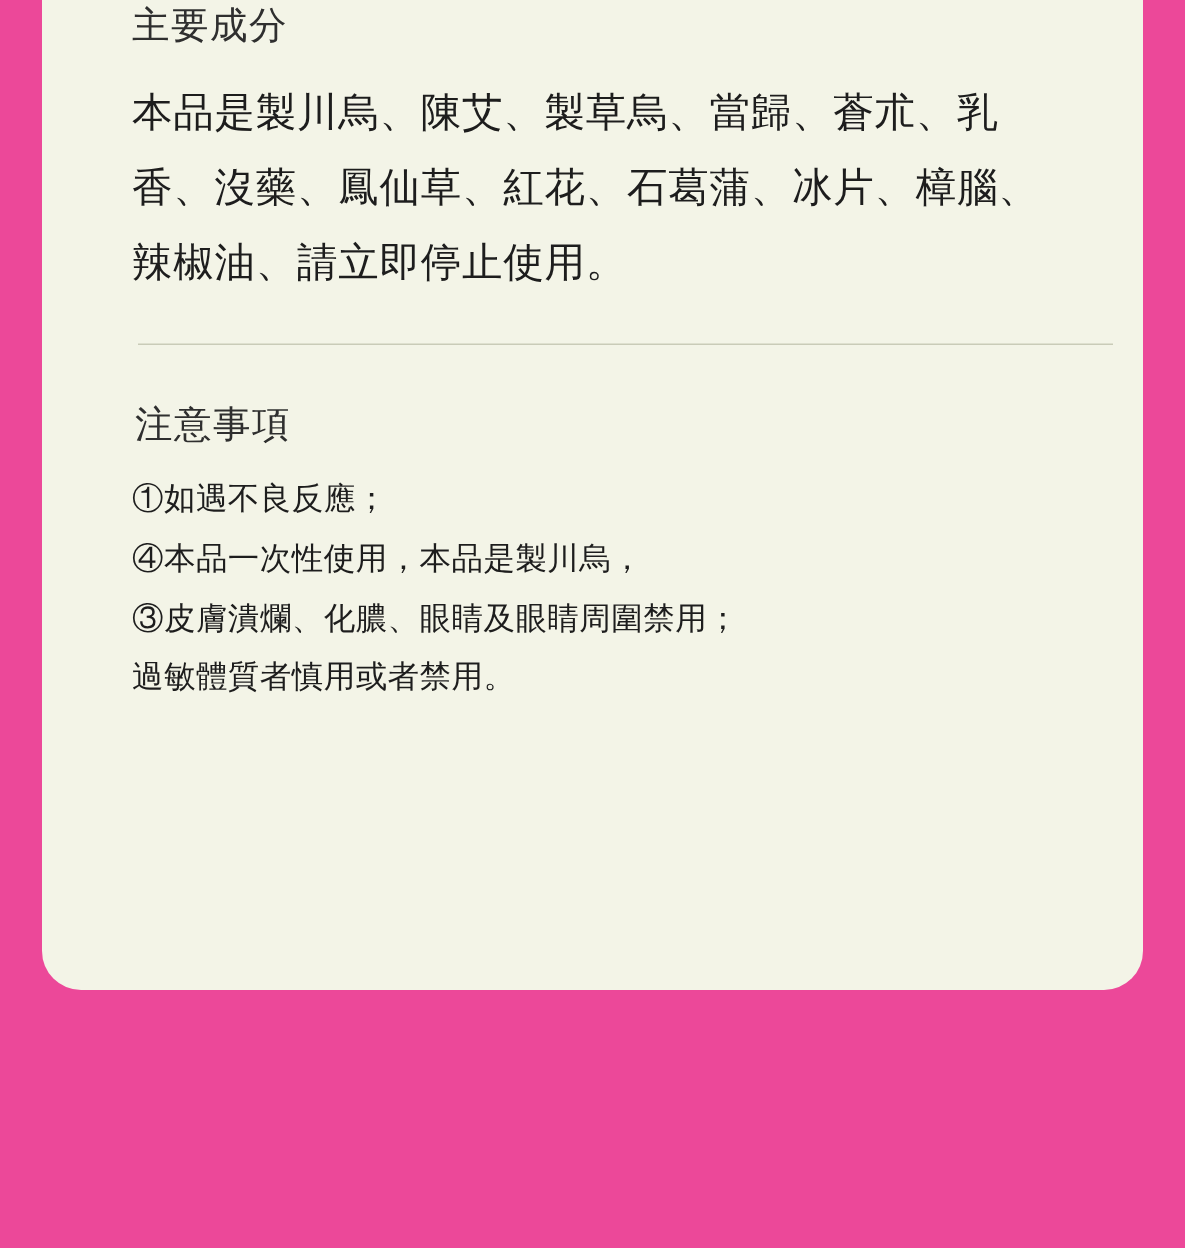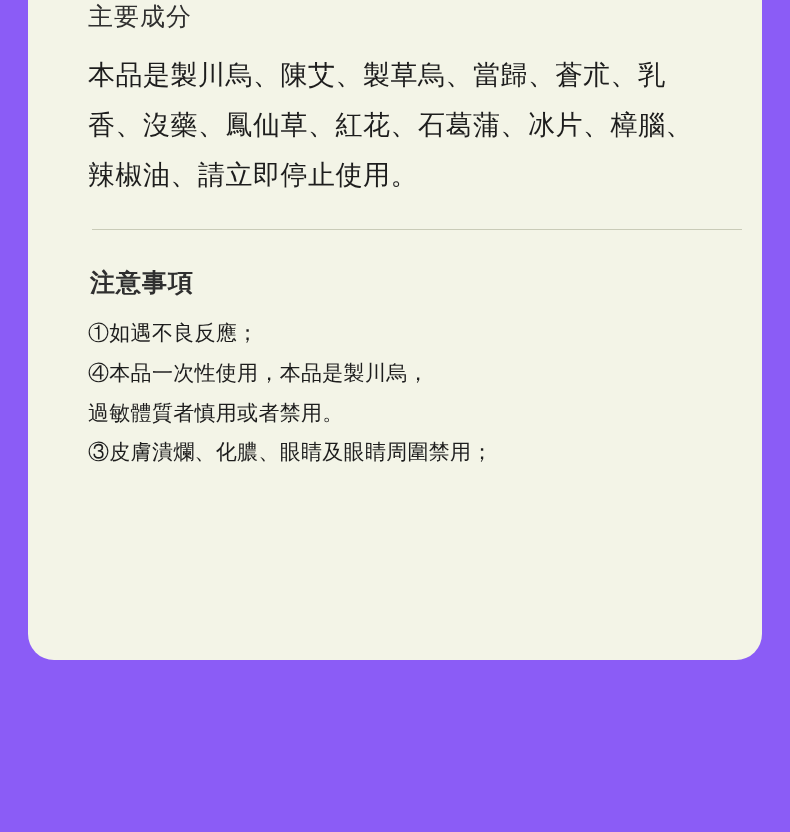--- a/index.html
+++ b/index.html
@@ -10,21 +10,21 @@
     width: 790px;
     height: 832px;
     background: #5f7544;
     font-family: "Liberation Sans", sans-serif;
     overflow: hidden;
   }
   .page {
     position: relative;
     width: 790px;
     height: 832px;
-    background: #8b5cf6;
+    background: #ec4899;
   }
   
   .card {
     position: absolute;
     left: 28px;
     top: -40px;
     width: 734px;
     height: 700px;
     background: #f3f4e7;
     border-radius: 26px;
@@ -59,21 +59,21 @@
     background: #c9cbb8;
   }
   .notes-block {
     margin-top: 36px;
   }
   .notes-heading {
     font-size: 25px;
     color: #2f2f2f;
     letter-spacing: 1px;
     margin: 0 0 14px 2px;
-    font-weight: bold;
+    font-weight: normal;
   }
   .note-line {
     font-size: 21px;
     color: #1d1d1d;
     line-height: 1.9;
     letter-spacing: 0.3px;
     margin: 0;
     white-space: nowrap;
   }
 </style>
@@ -88,19 +88,19 @@
 
       <p class="ingredients-body">本品是製川烏、陳艾、製草烏、當歸、蒼朮、乳香、沒藥、鳳仙草、紅花、石葛蒲、冰片、樟腦、辣椒油、請立即停止使用。</p>
 
       <div class="divider"></div>
 
       <div class="notes-block">
         <h2 class="notes-heading">注意事項</h2>
 
         <p class="note-line">①如遇不良反應；</p>
         <p class="note-line">④本品一次性使用，本品是製川烏，</p>
+        <p class="note-line">③皮膚潰爛、化膿、眼睛及眼睛周圍禁用；</p>
         <p class="note-line">過敏體質者慎用或者禁用。</p>
-        <p class="note-line">③皮膚潰爛、化膿、眼睛及眼睛周圍禁用；</p>
       </div>
 
     </div>
   </div>
 </div>
 
 </body></html>

